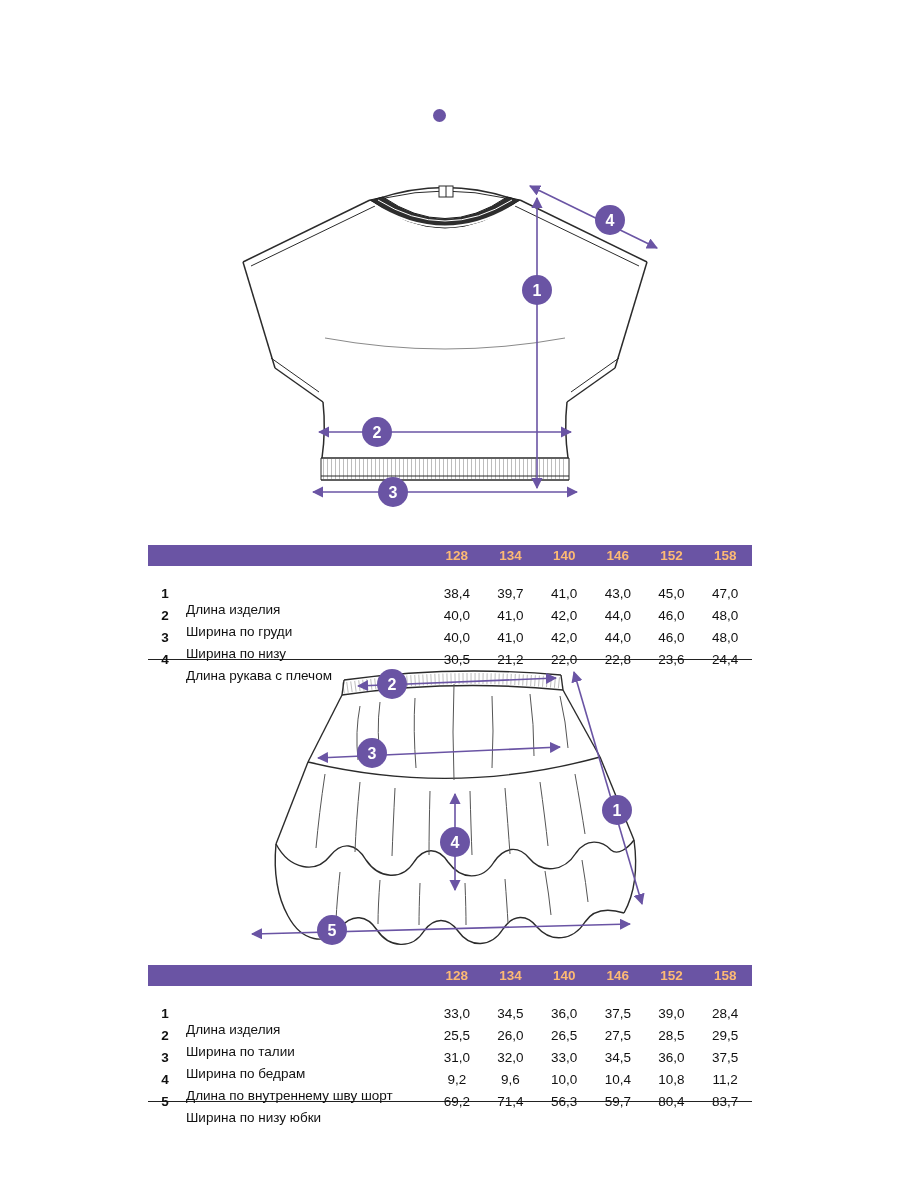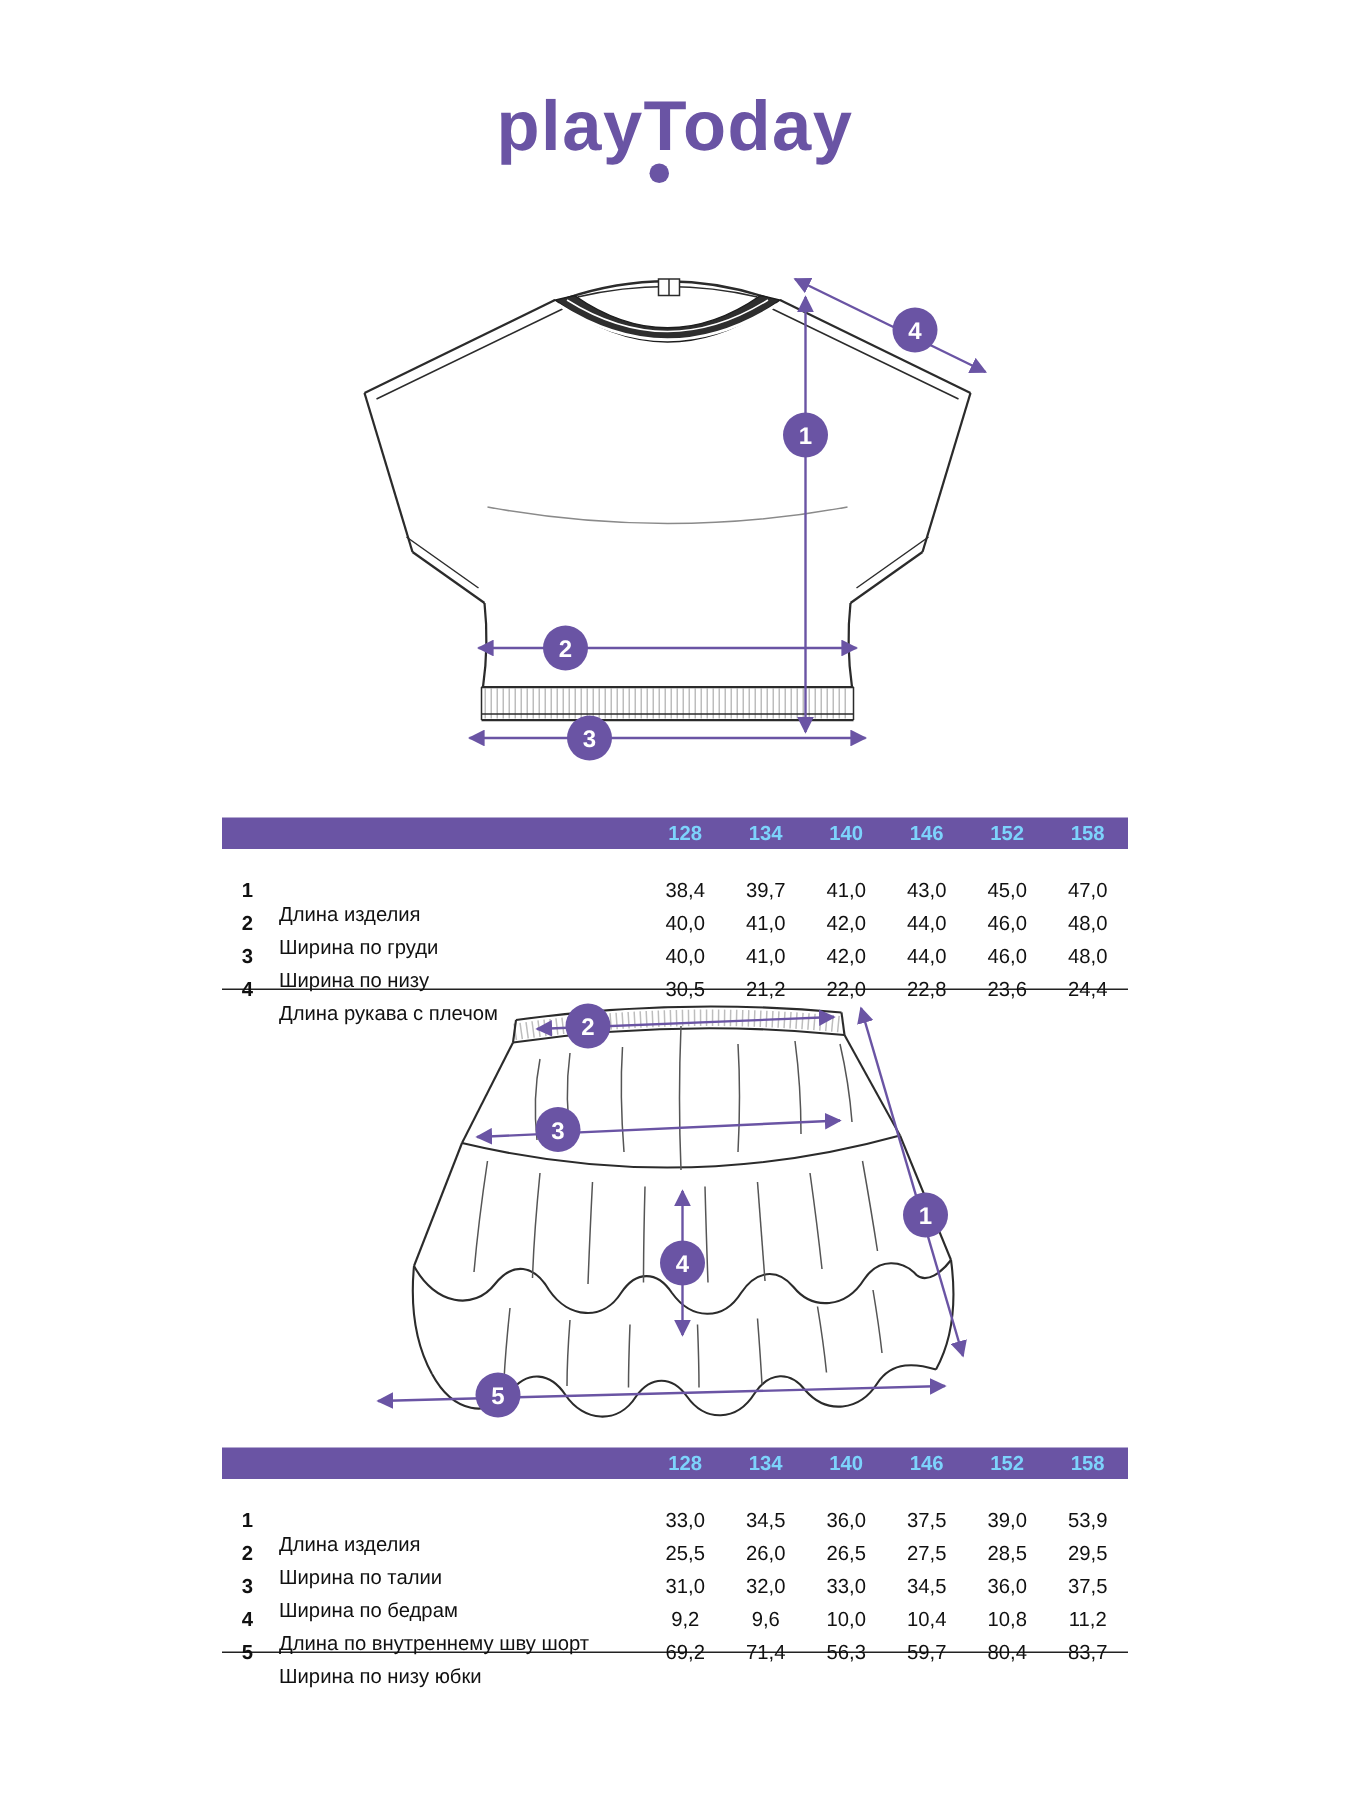--- a/index.html
+++ b/index.html
@@ -10,37 +10,36 @@
   .logo-wrap{position:absolute;top:56px;left:0;width:100%;text-align:center;}
   .logo{font-size:47px;font-weight:bold;color:#6a54a4;letter-spacing:1px;}
   .logo-dot{position:absolute;top:53px;left:calc(50% - 17px);width:13px;height:13px;
             border-radius:50%;background:#6a54a4;}
 
   .svg-abs{position:absolute;}
 
   
   .size-table{position:absolute;width:604px;color:#111;font-size:13.5px;}
   .thead{display:grid;grid-template-columns:34px 248px repeat(6,1fr);
-         background:#6a54a4;color:#7dd3fc;height:21px;align-items:center;font-weight:bold;}
+         background:#6a54a4;color:#fdba74;height:21px;align-items:center;font-weight:bold;}
   .thead .spacer{grid-column:1 / 3;}
   .tbody{border-bottom:1px solid #222;padding:3px 0 2px 0;}
   .trow{display:grid;grid-template-columns:34px 248px repeat(6,1fr);
         height:22px;align-items:center;}
   .cell{white-space:nowrap;}
   .cell.size,.cell.val{text-align:center;}
   .cell.num{font-weight:bold;text-align:center;}
   .cell.label{padding-left:4px;margin-top:33px;}
 </style>
 </head>
 <body>
 
 <div class="page">
 
   <div class="logo-wrap">
-    <span class="logo">playToday</span>
     <span class="logo-dot"></span>
   </div>
 
   <svg class="svg-abs" style="left:225px;top:170px" width="440" height="350" viewBox="0 0 440 350">
     <defs>
       <marker id="arrA" viewBox="0 0 10 10" refX="9" refY="5" markerWidth="7" markerHeight="7" orient="auto-start-reverse">
         <path d="M0,0 L10,5 L0,10 z" fill="#6a54a4"></path>
       </marker>
     </defs>
 
@@ -264,21 +263,21 @@
       </div>
     <div class="tbody">
         <div class="trow">
           <div class="cell num">1</div>
           <div class="cell label">Длина изделия</div>
           <div class="cell val">33,0</div>
           <div class="cell val">34,5</div>
           <div class="cell val">36,0</div>
           <div class="cell val">37,5</div>
           <div class="cell val">39,0</div>
-          <div class="cell val">53,9</div>
+          <div class="cell val">28,4</div>
         </div>
         <div class="trow">
           <div class="cell num">2</div>
           <div class="cell label">Ширина по талии</div>
           <div class="cell val">25,5</div>
           <div class="cell val">26,0</div>
           <div class="cell val">26,5</div>
           <div class="cell val">27,5</div>
           <div class="cell val">28,5</div>
           <div class="cell val">29,5</div>

